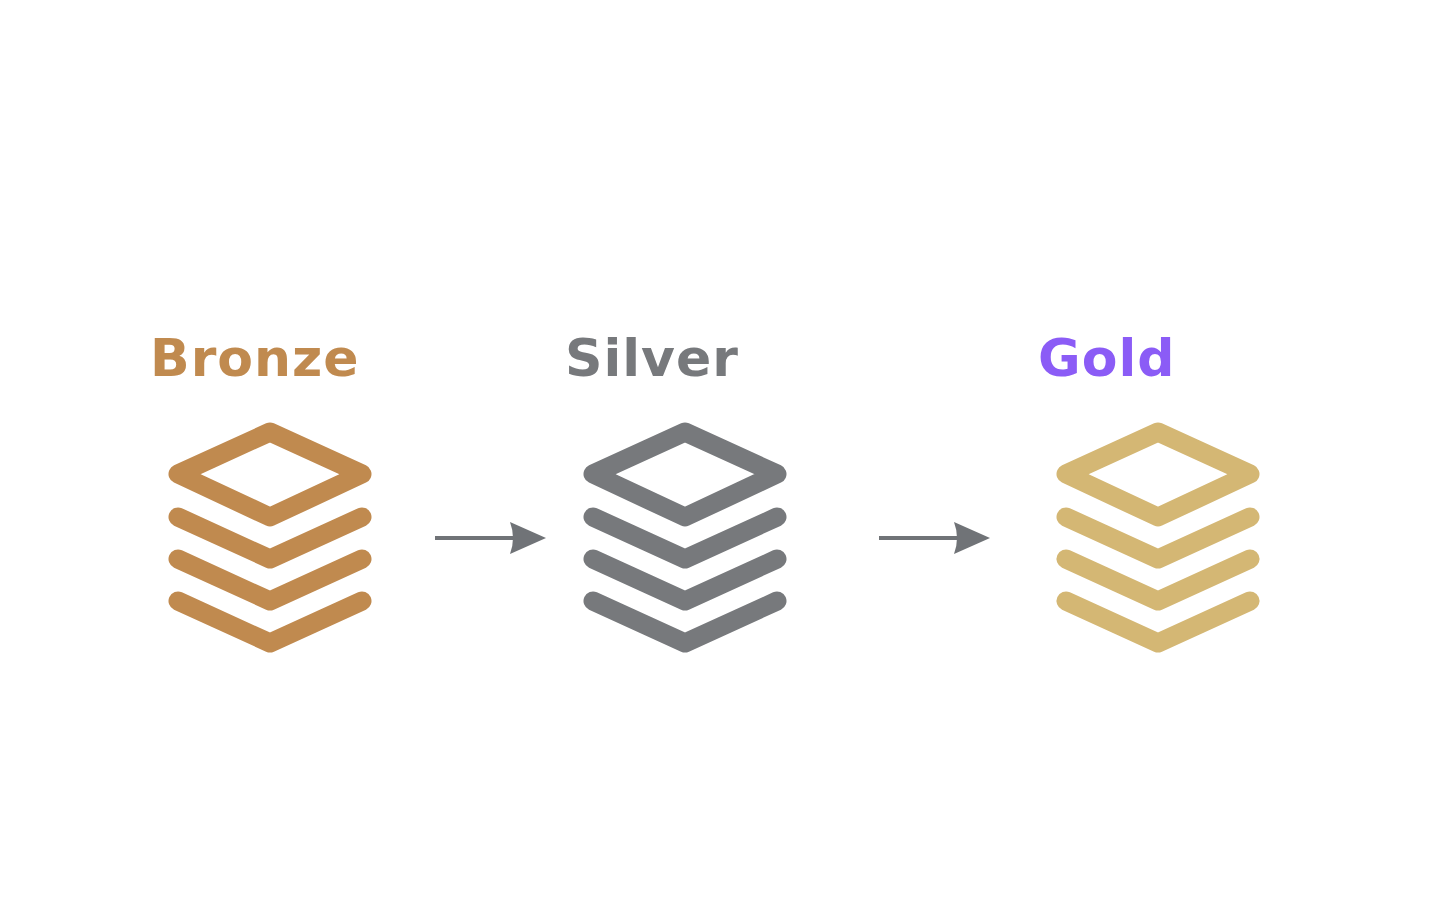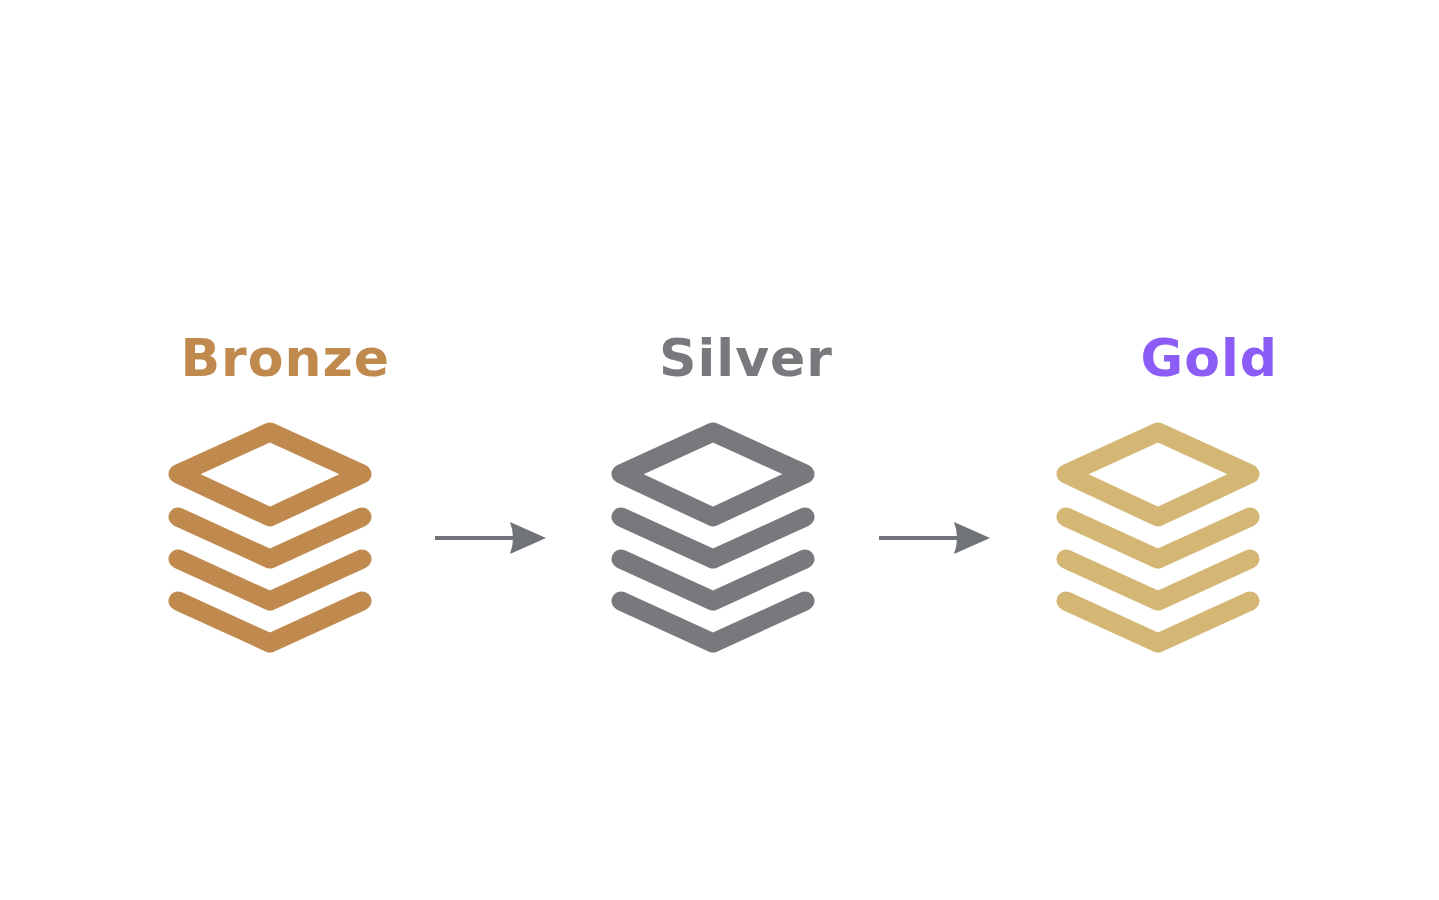--- a/index.html
+++ b/index.html
@@ -1,17 +1,17 @@
 <!DOCTYPE html>
 <html><head>
 <meta charset="utf-8">
 <style>
   html, body { margin:0; padding:0; background:#ffffff; }
   body { width:1439px; height:900px; position:relative; overflow:hidden; font-family:"DejaVu Sans", sans-serif; }
-  .tier { position:absolute; top:322px; width:240px; text-align:right; }
+  .tier { position:absolute; top:322px; width:240px; text-align:left; }
   .tier-label { display:block; font-family:"DejaVu Sans", sans-serif; font-weight:bold; font-size:52px; line-height:72px; letter-spacing:1px; }
   .tier-icon { position:absolute; left:0; top:96px; }
   .arrow { position:absolute; top:520px; }
 </style>
 </head>
 <body>
 
 <div class="tier" style="left:150px;">
   <span class="tier-label" style="color:#c08a4f;">Bronze</span>
   <svg class="tier-icon" width="240" height="250" viewBox="150 418 240 250">
@@ -22,21 +22,21 @@
       <polyline points="178,601 270,643 362,601"></polyline>
     </g>
   </svg>
 </div>
 
 <svg class="arrow" style="left:430px;" width="120" height="38" viewBox="430 520 120 38">
   <rect x="435" y="536" width="78" height="4" fill="#707377"></rect>
   <path d="M510,522 L546,538 L510,554 Q516,538 510,522 Z" fill="#707377"></path>
 </svg>
 
-<div class="tier" style="left:593px;">
+<div class="tier" style="left:565px;">
   <span class="tier-label" style="color:#77797c;">Silver</span>
   <svg class="tier-icon" width="240" height="250" viewBox="593 418 240 250">
     <g fill="none" stroke="#77797c" stroke-width="19" stroke-linecap="round" stroke-linejoin="round">
       <polygon points="713,432 805,474 713,517 621,474"></polygon>
       <polyline points="621,517 713,559 805,517"></polyline>
       <polyline points="621,559 713,601 805,559"></polyline>
       <polyline points="621,601 713,643 805,601"></polyline>
     </g>
   </svg>
 </div>

